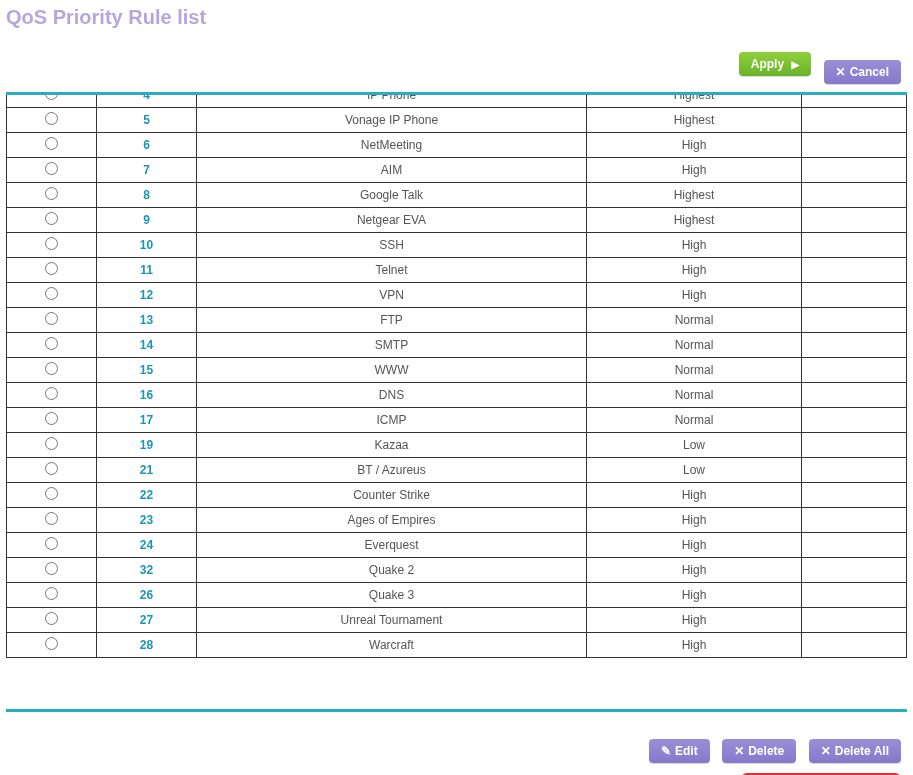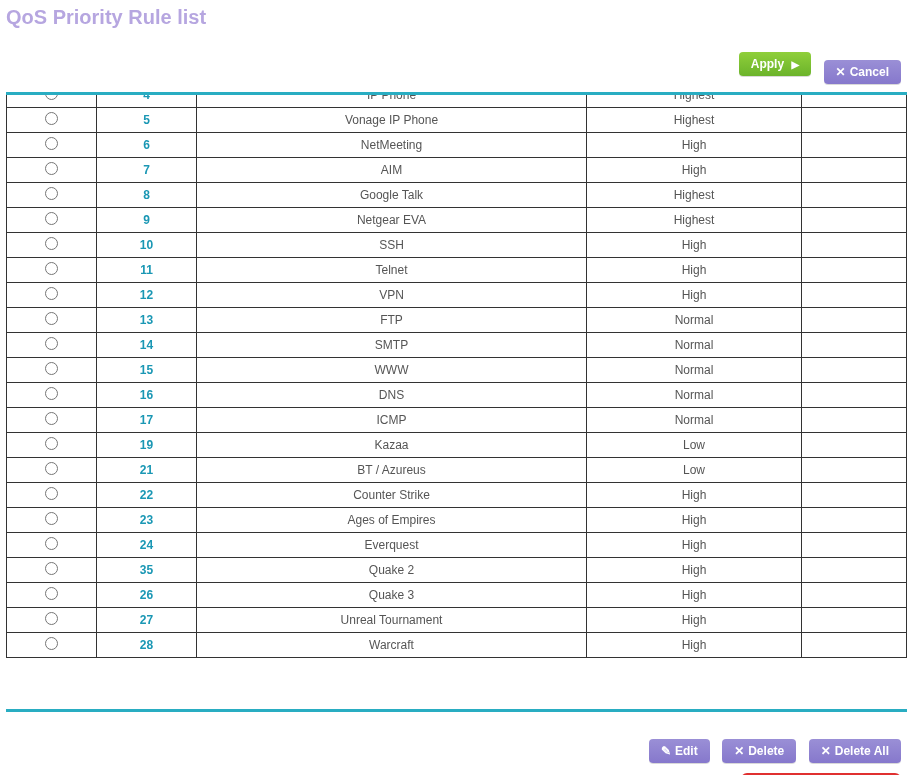--- a/index.html
+++ b/index.html
@@ -275,21 +275,21 @@
           </tr>
           <tr>
             <td><input type="radio" name="qosrule" style=""></td>
             <td class="num">24</td>
             <td class="name">Everquest</td>
             <td class="prio">High</td>
             <td></td>
           </tr>
           <tr>
             <td><input type="radio" name="qosrule" style=""></td>
-            <td class="num">35</td>
+            <td class="num">32</td>
             <td class="name">Quake 2</td>
             <td class="prio">High</td>
             <td></td>
           </tr>
           <tr>
             <td><input type="radio" name="qosrule" style=""></td>
             <td class="num">26</td>
             <td class="name">Quake 3</td>
             <td class="prio">High</td>
             <td></td>

